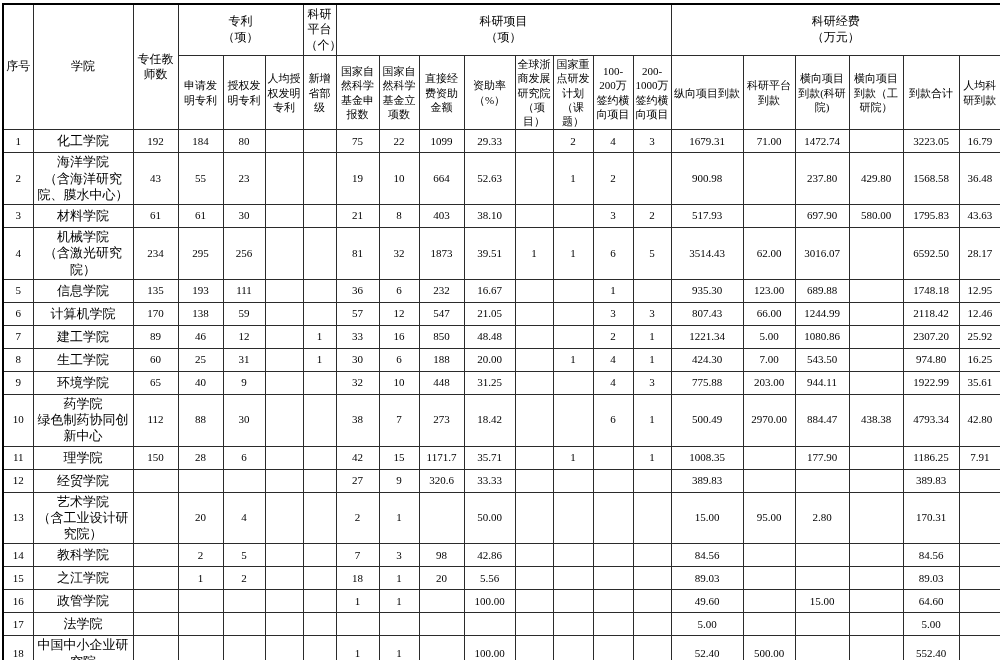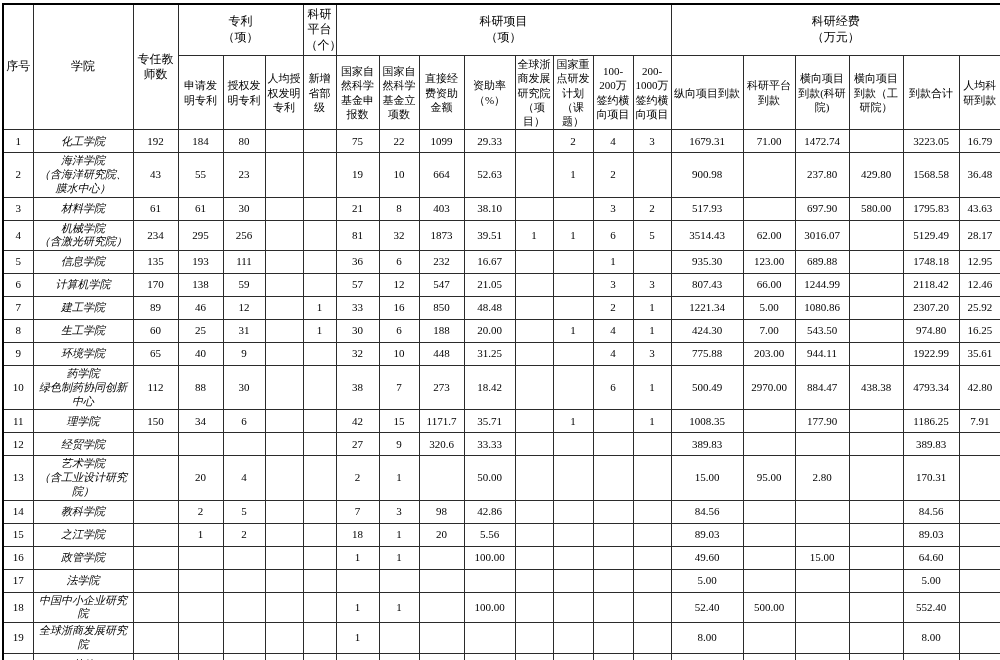--- a/index.html
+++ b/index.html
@@ -15,21 +15,21 @@
   th,td{
     border:1px solid #2b2b2b;
     text-align:center;vertical-align:middle;
     padding:1px 2px;overflow:hidden;
     font-weight:normal;
   }
   thead th{font-size:11px;line-height:1.3;}
   thead tr.grprow th{height:48px;font-size:12px;white-space:pre-line;}
   thead tr.subrow th{height:70px;}
   tbody td{font-size:11px;height:20px;line-height:1.25;}
-  td.college{white-space:pre-line;font-size:11px;font-style:italic;}
+  td.college{white-space:pre-line;font-size:13px;}
 </style>
 </head>
 <body>
 
 <table>
   <colgroup>
     <col style="width:30px">
       <col style="width:100px">
       <col style="width:45px">
     <col style="width:45px">
@@ -171,21 +171,21 @@
         <td>1873</td>
         <td>39.51</td>
         <td>1</td>
         <td>1</td>
         <td>6</td>
         <td>5</td>
         <td>3514.43</td>
         <td>62.00</td>
         <td>3016.07</td>
         <td></td>
-        <td>5129.49</td>
+        <td>6592.50</td>
         <td>28.17</td>
       </tr>
       <tr>
         <td>5</td>
         <td class="college">信息学院</td>
         <td>135</td>
         <td>193</td>
         <td>111</td>
         <td></td>
         <td></td>
@@ -317,21 +317,21 @@
         <td>2970.00</td>
         <td>884.47</td>
         <td>438.38</td>
         <td>4793.34</td>
         <td>42.80</td>
       </tr>
       <tr>
         <td>11</td>
         <td class="college">理学院</td>
         <td>150</td>
-        <td>34</td>
+        <td>28</td>
         <td>6</td>
         <td></td>
         <td></td>
         <td>42</td>
         <td>15</td>
         <td>1171.7</td>
         <td>35.71</td>
         <td></td>
         <td>1</td>
         <td></td>

